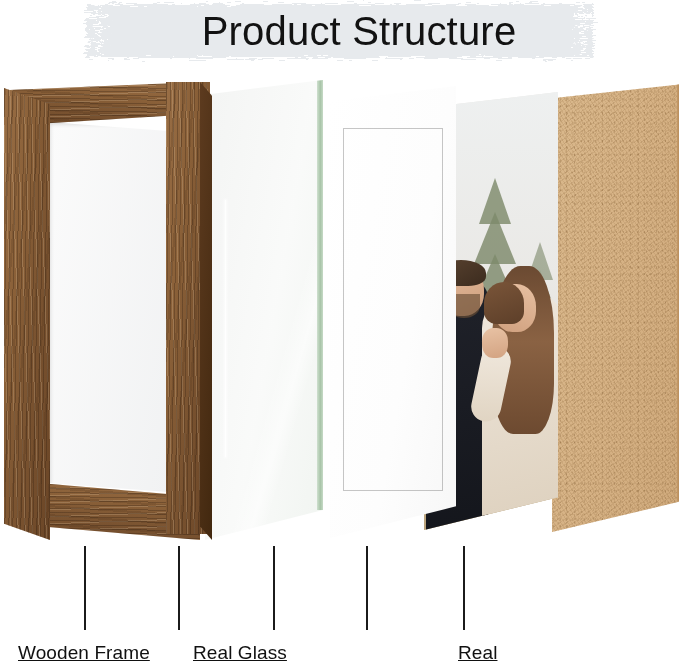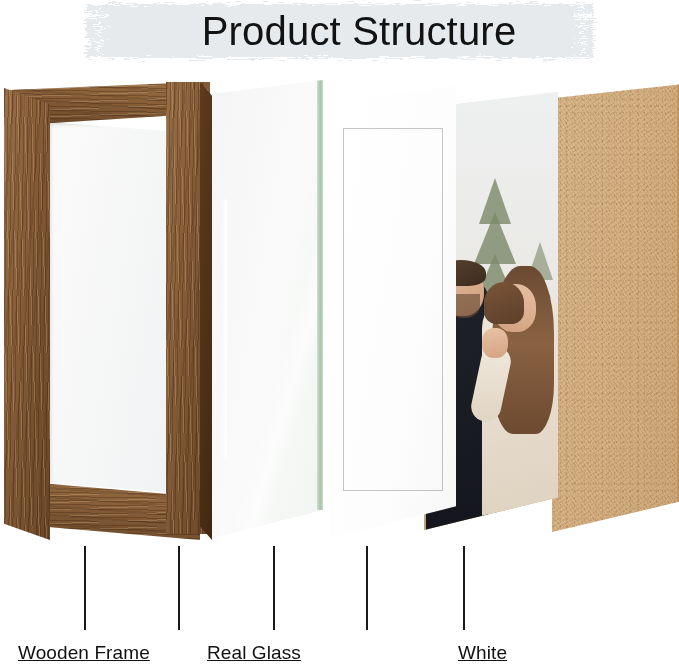--- a/index.html
+++ b/index.html
@@ -268,16 +268,16 @@
 
   </div>
 
   <div class="leader" style="left:84px;  top:546px; height:84px;"></div>
   <div class="leader" style="left:178px; top:546px; height:84px;"></div>
   <div class="leader" style="left:273px; top:546px; height:84px;"></div>
   <div class="leader" style="left:366px; top:546px; height:84px;"></div>
   <div class="leader" style="left:463px; top:546px; height:84px;"></div>
 
   <div class="label" style="left:18px;  top:642px;">Wooden Frame</div>
-  <div class="label" style="left:207px; top:642px;">Real Glass</div>
-  <div class="label" style="left:458px; top:642px;">White</div>
+  <div class="label" style="left:193px; top:642px;">Real Glass</div>
+  <div class="label" style="left:458px; top:642px;">Real</div>
 
 </div>
 
 </body></html>

